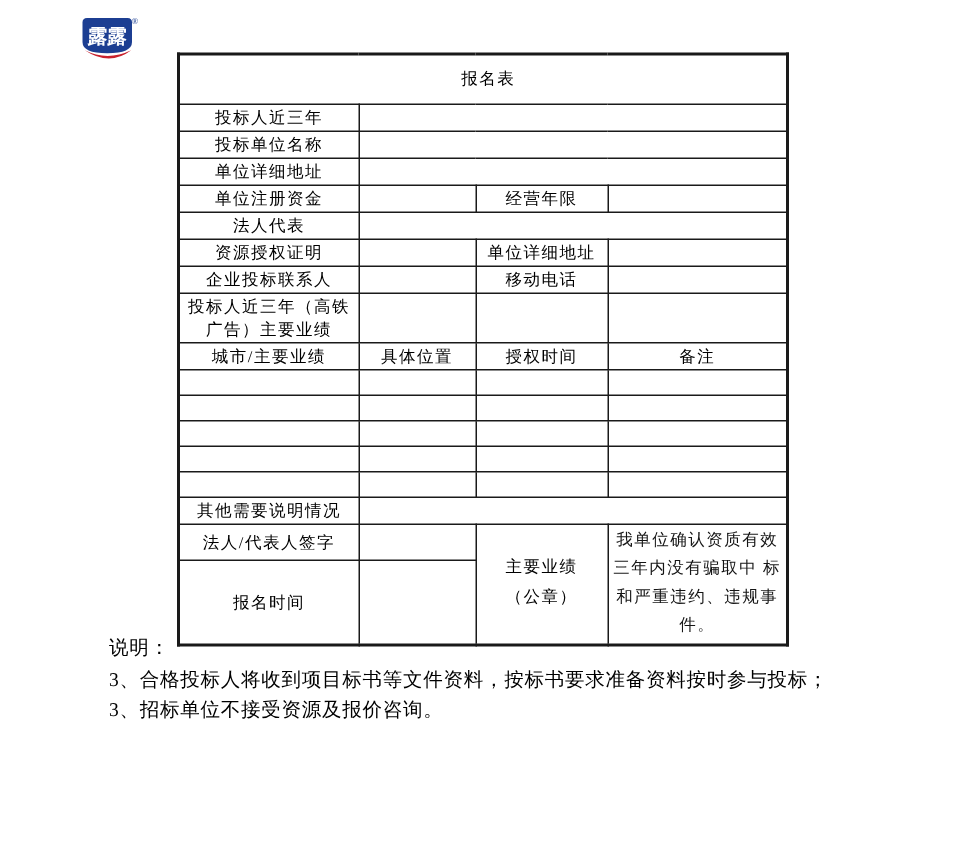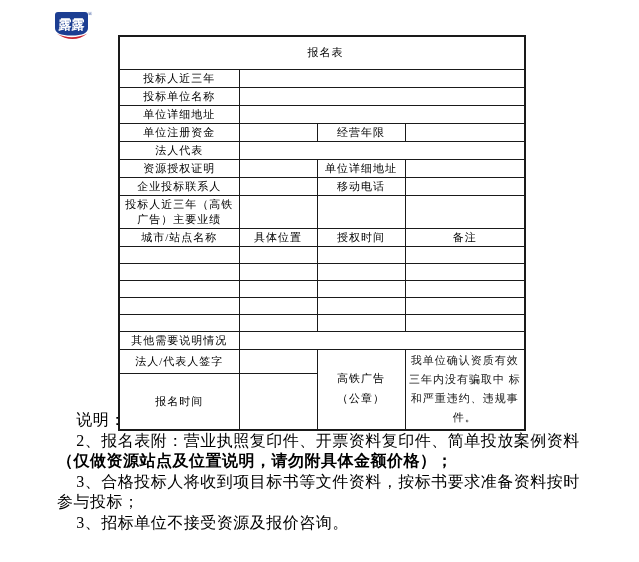--- a/index.html
+++ b/index.html
@@ -52,23 +52,23 @@
     font-size: 7.5px;
     letter-spacing: 0.5px;
     line-height: 1.75;
     padding: 2px 7px;
     color: #141414;
     margin-top: 40px;
   }
 
   
   .notes {
-    position: absolute; left: 57px; top: 410px;
+    position: absolute; left: 57px; top: 422px;
     width: 528px;
-    font-size: 16px;
+    font-size: 13px;
     line-height: 20.5px;
     letter-spacing: 0.5px;
   }
   .notes p { text-indent: 1.2em; }
   .notes b { font-weight: bold; }
 </style>
 </head>
 <body>
 
 <div class="page">
@@ -130,21 +130,21 @@
       <td></td>
     </tr>
     <tr class="r-tall">
       <td class="perf-label">投标人近三年（高铁广告）主要业绩</td>
       <td></td>
       <td></td>
       <td></td>
     </tr>
 
     <tr class="r">
-      <td>城市/站点名称</td>
+      <td>城市/主要业绩</td>
       <td>具体位置</td>
       <td>授权时间</td>
       <td>备注</td>
     </tr>
     <tr class="r">
       <td></td>
           <td></td>
           <td></td>
           <td></td>
     </tr>
@@ -174,32 +174,31 @@
     </tr>
 
     <tr class="r">
       <td>其他需要说明情况</td>
       <td colspan="3"></td>
     </tr>
     <tr class="r">
       <td>法人/代表人签字</td>
       <td></td>
       <td rowspan="2" class="unit-cell">
-        <span>高铁广告</span>
+        <span>主要业绩</span>
         <span>（公章）</span>
       </td>
       <td rowspan="2" class="decl-cell">我单位确认资质有效 三年内没有骗取中 标和严重违约、违规事件。</td>
     </tr>
     <tr class="r-bottom">
       <td>报名时间</td>
       <td></td>
     </tr>
   </tbody>
     </table>
 
   <div class="notes">
     <p>说明：</p>
-    <p><span>2、报名表附：营业执照复印件、开票资料复印件、简单投放案例资料</span><b>（仅做资源站点及位置说明，请勿附具体金额价格）</b><b>；</b></p>
     <p>3、合格投标人将收到项目标书等文件资料，按标书要求准备资料按时参与投标；</p>
     <p>3、招标单位不接受资源及报价咨询。</p>
   </div>
 
 </div>
 
 </body></html>

